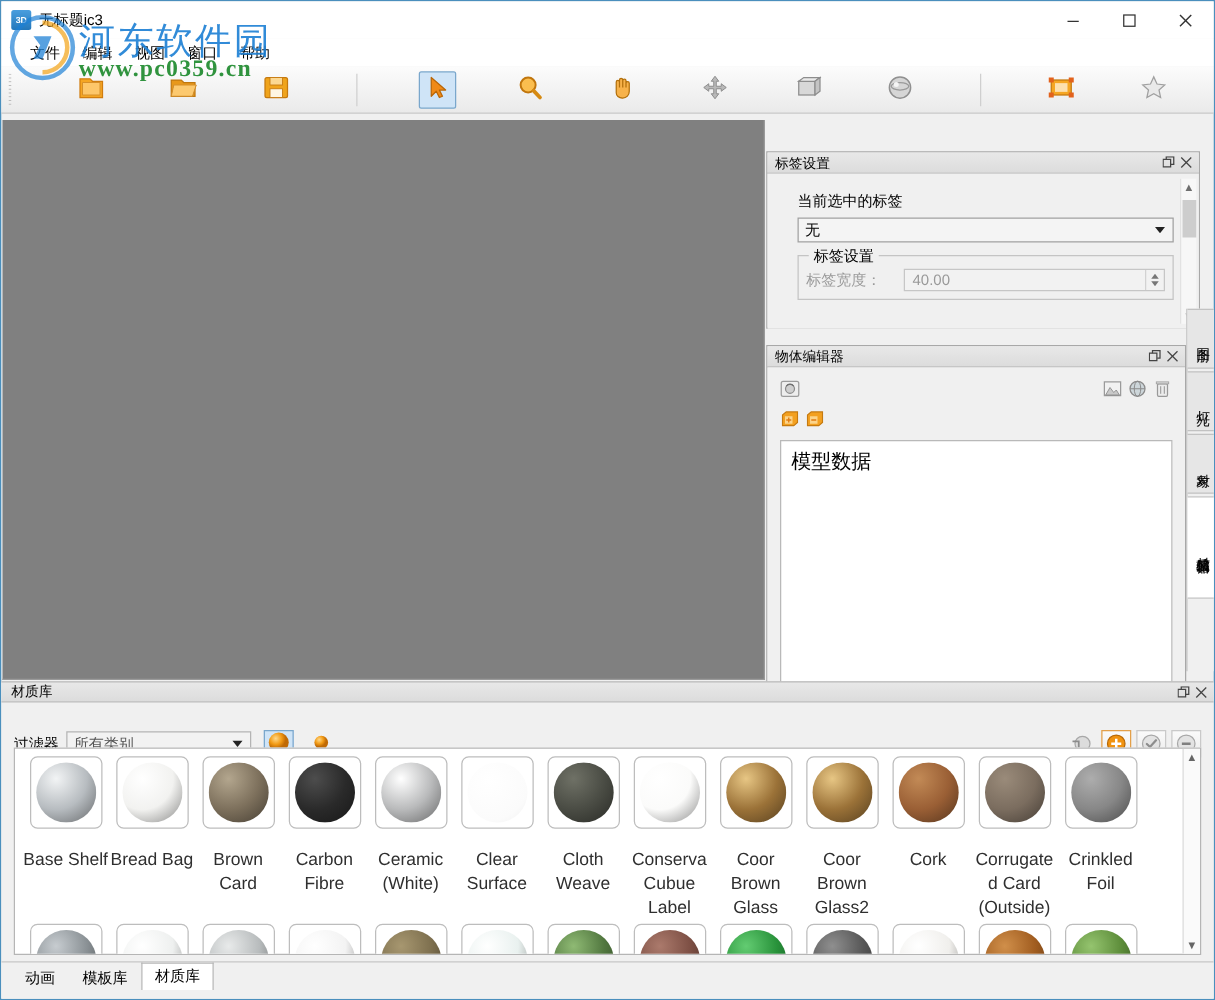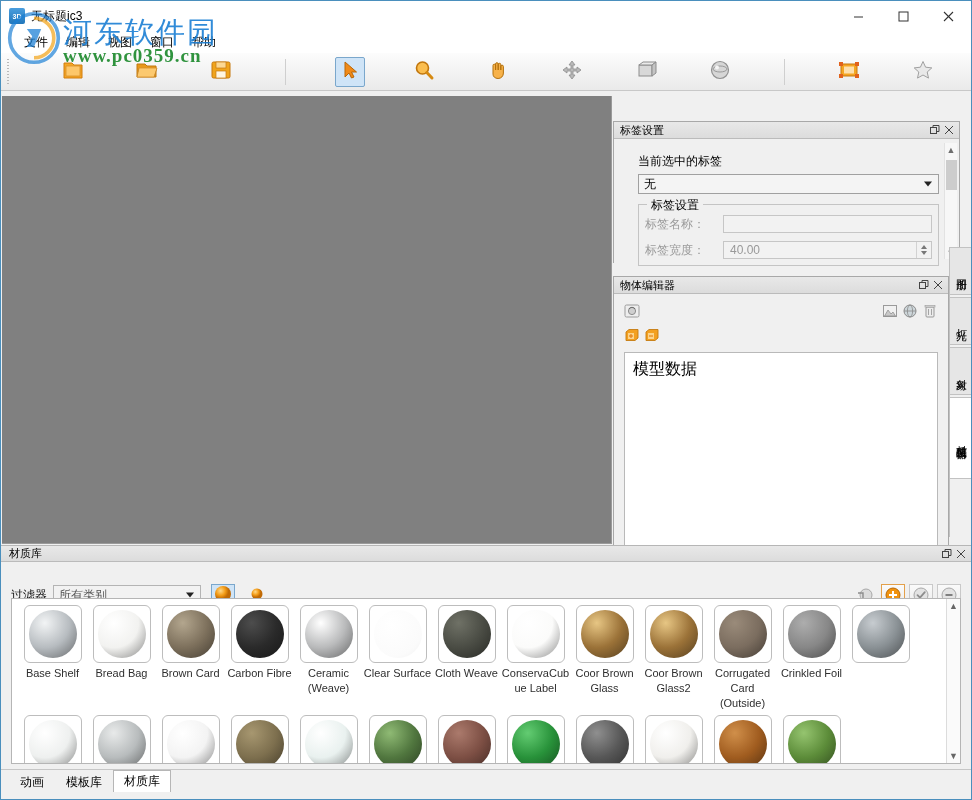--- a/index.html
+++ b/index.html
@@ -418,22 +418,22 @@
     border-radius: 6px;
     background: #fff;
     display: flex; align-items: center; justify-content: center;
     flex: none;
   }
   .mat-ball {
     width: 48px; height: 48px;
     border-radius: 50%;
   }
   .mat-name {
-    margin-top: 3px;
-    font-size: 11px;
+    margin-top: 15px;
+    font-size: 14px;
     color: #2f2f2f;
     text-align: center;
     line-height: 1.35;
     width: 69px;
     word-wrap: break-word;
   }
   .ml-grid-scroll {
     position: absolute;
     right: 0; top: 0; bottom: 0;
     width: 14px;
@@ -733,24 +733,20 @@
           </span>
         </div>
         <div class="label-body">
           <div class="field-title">当前选中的标签</div>
           <div class="combo">
             <span>无</span>
             <span class="caret"></span>
           </div>
           <div class="groupbox">
             <div class="gb-title">标签设置</div>
-            <div class="form-row">
-              <div class="form-label">标签名称：</div>
-              <div class="text-input"></div>
-            </div>
             <div class="form-row">
               <div class="form-label">标签宽度：</div>
               <div class="spin-wrap">
                 <span class="val">40.00</span>
                 <span class="spin-btns">
                     <i class="up"></i>
                     <i class="dn"></i>
                   </span>
               </div>
             </div>
@@ -956,21 +952,21 @@
             <div class="mat-cell">
               <div class="mat-thumb">
                 <div class="mat-ball" style="background: radial-gradient(circle at 33% 27%, rgb(77, 77, 77) 0%, rgb(42, 42, 42) 52%, rgba(0, 0, 0, 0.45) 100%), rgb(42, 42, 42);"></div>
               </div>
               <div class="mat-name">Carbon Fibre</div>
             </div>
             <div class="mat-cell">
               <div class="mat-thumb">
                 <div class="mat-ball" style="background: radial-gradient(circle at 33% 27%, rgb(255, 255, 255) 0%, rgb(185, 186, 187) 52%, rgba(0, 0, 0, 0.45) 100%), rgb(185, 186, 187);"></div>
               </div>
-              <div class="mat-name">Ceramic (Weave)</div>
+              <div class="mat-name">Ceramic (White)</div>
             </div>
             <div class="mat-cell">
               <div class="mat-thumb">
                 <div class="mat-ball" style="background: radial-gradient(circle at 35% 30%, rgb(255, 255, 255) 0%, rgb(251, 251, 251) 70%, rgb(240, 240, 240) 100%);"></div>
               </div>
               <div class="mat-name">Clear Surface</div>
             </div>
             <div class="mat-cell">
               <div class="mat-thumb">
                 <div class="mat-ball" style="background: radial-gradient(circle at 33% 27%, rgb(111, 113, 102) 0%, rgb(74, 76, 68) 52%, rgba(0, 0, 0, 0.45) 100%), rgb(74, 76, 68);"></div>
@@ -987,20 +983,26 @@
               <div class="mat-thumb">
                 <div class="mat-ball" style="background: radial-gradient(circle at 33% 27%, rgb(231, 198, 132) 0%, rgb(155, 114, 56) 52%, rgba(0, 0, 0, 0.45) 100%), rgb(155, 114, 56);"></div>
               </div>
               <div class="mat-name">Coor Brown Glass</div>
             </div>
             <div class="mat-cell">
               <div class="mat-thumb">
                 <div class="mat-ball" style="background: radial-gradient(circle at 33% 27%, rgb(231, 198, 132) 0%, rgb(155, 114, 56) 52%, rgba(0, 0, 0, 0.45) 100%), rgb(155, 114, 56);"></div>
               </div>
               <div class="mat-name">Coor Brown Glass2</div>
+            </div>
+            <div class="mat-cell">
+              <div class="mat-thumb">
+                <div class="mat-ball" style="background: radial-gradient(circle at 33% 27%, rgb(194, 138, 86) 0%, rgb(154, 95, 53) 52%, rgba(0, 0, 0, 0.45) 100%), rgb(154, 95, 53);"></div>
+              </div>
+              <div class="mat-name">Cork</div>
             </div>
             <div class="mat-cell">
               <div class="mat-thumb">
                 <div class="mat-ball" style="background: radial-gradient(circle at 33% 27%, rgb(154, 139, 122) 0%, rgb(123, 109, 95) 52%, rgba(0, 0, 0, 0.45) 100%), rgb(123, 109, 95);"></div>
               </div>
               <div class="mat-name">Corrugated Card (Outside)</div>
             </div>
             <div class="mat-cell">
               <div class="mat-thumb">
                 <div class="mat-ball" style="background: radial-gradient(circle at 33% 27%, rgb(173, 173, 173) 0%, rgb(135, 135, 135) 52%, rgba(0, 0, 0, 0.45) 100%), rgb(135, 135, 135);"></div>

